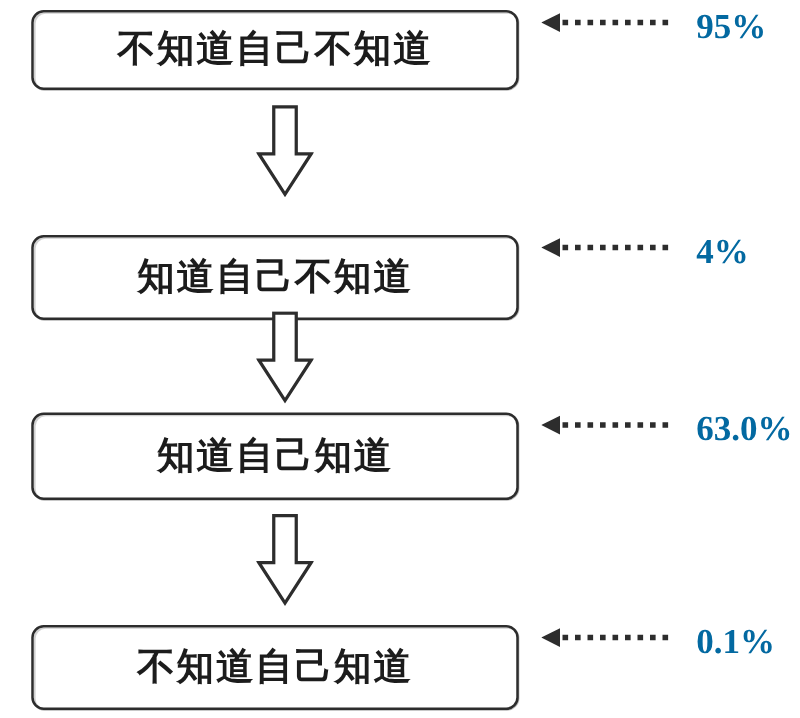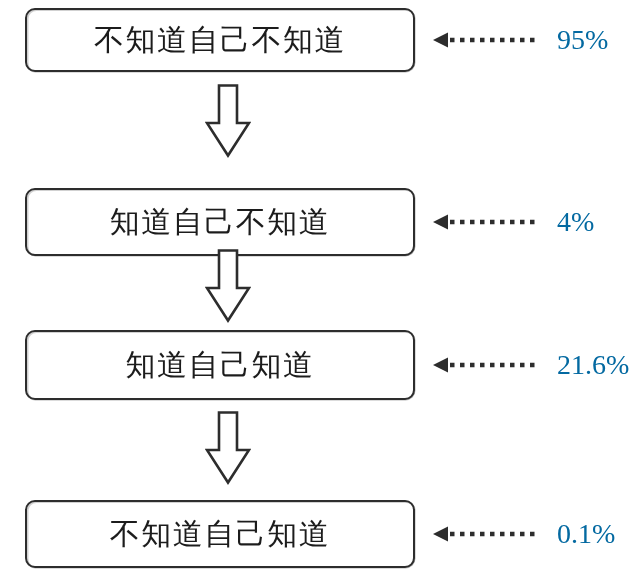--- a/index.html
+++ b/index.html
@@ -13,21 +13,22 @@
     height: 574px;
     background: #ffffff;
     font-family: "Liberation Serif", "DejaVu Serif", serif;
     overflow: hidden;
   }
   .flow-row {
     position: absolute;
     left: 0;
     right: 0;
     display: flex;
-    align-items: center;
+    align-items: flex-start;
+    font-weight: bold;
   }
   .flow-box {
     box-sizing: border-box;
     margin-left: 25px;
     width: 390px;
     border: 2.5px solid #2d2d2d;
     border-radius: 10px;
     background: #ffffff;
     display: flex;
     align-items: center;
@@ -93,21 +94,21 @@
   </svg>
 
   <div class="flow-row" style="top:330px; height:70px;">
     <div class="flow-box" style="height:70px;">
       <span class="box-label">知道自己知道</span>
     </div>
     <svg class="dotted-arrow" width="106" height="20" viewBox="0 0 106 20">
       <polygon points="0,10 15,2.5 15,17.5" fill="#2d2d2d"></polygon>
       <line x1="17" y1="10" x2="104" y2="10" stroke="#2d2d2d" stroke-width="4.5" stroke-dasharray="4.5 5.5"></line>
     </svg>
-    <span class="percent">21.6%</span>
+    <span class="percent">63.0%</span>
   </div>
 
   <svg class="down-arrow" style="top:411px;" width="46" height="74" viewBox="0 0 46 74">
     <path d="M14 1.5 L32 1.5 L32 39 L44 39 L23 71.5 L2 39 L14 39 Z" fill="#ffffff" stroke="#2d2d2d" stroke-width="2.6"></path>
   </svg>
 
   <div class="flow-row" style="top:500px; height:68px;">
     <div class="flow-box" style="height:68px;">
       <span class="box-label">不知道自己知道</span>
     </div>

